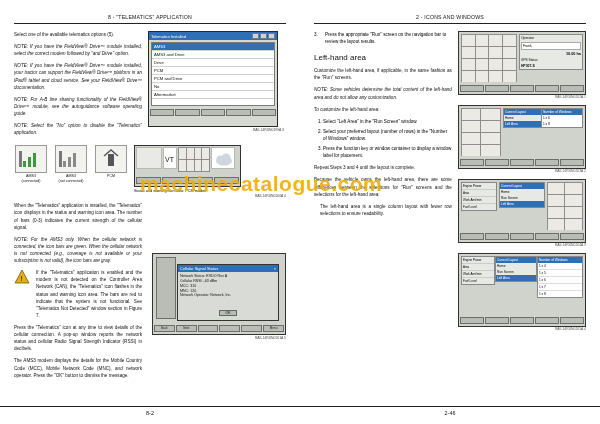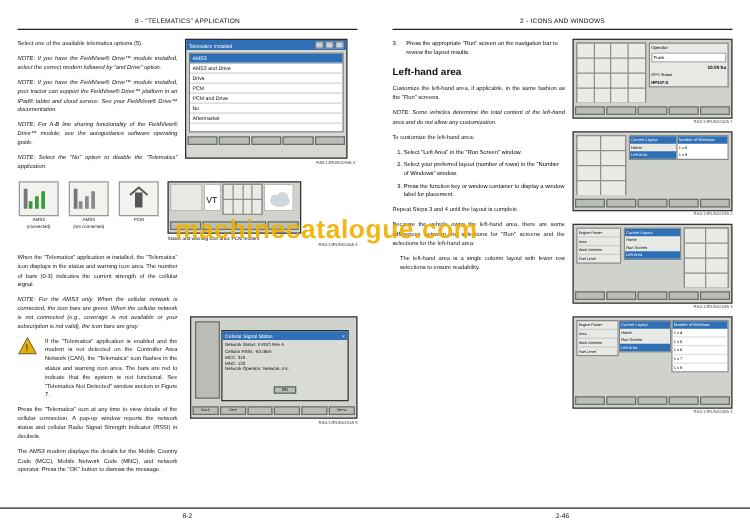--- a/index.html
+++ b/index.html
@@ -6,21 +6,21 @@
   body{width:600px;height:424px;background:#ffffff;font-family:"Liberation Sans",sans-serif;overflow:hidden;}
   .page{position:absolute;top:0;left:0;width:600px;height:424px;}
   .half{position:absolute;top:0;height:424px;width:300px;box-sizing:border-box;padding:14px 14px 10px 14px;}
   .half.left{left:0;}
   .half.right{left:300px;}
   .hdr{font-size:5.2px;letter-spacing:.2px;color:#111;text-align:center;border-bottom:1px solid #222;padding-bottom:3px;margin-bottom:7px;}
   .ftr{position:absolute;bottom:8px;left:0;width:100%;text-align:center;font-size:5.4px;color:#111;border-top:1px solid #222;padding-top:3px;}
   .col{font-size:4.6px;line-height:1.55;color:#111;text-align:justify;}
   .col p{margin:0 0 5px 0;}
   .ital{font-style:italic;}
-  h2.sec{font-size:8px;margin:8px 0 5px 0;font-weight:bold;color:#111;}
+  h2.sec{font-size:8px;margin:8px 0 5px 0;font-weight:normal;color:#111;}
   ol.steps{margin:0 0 5px 0;padding-left:9px;font-size:4.6px;line-height:1.55;}
   ol.steps li{margin-bottom:3px;}
   .numrow{display:flex;gap:4px;margin-bottom:5px;font-size:4.6px;line-height:1.55;}
   .numrow .n{width:7px;flex:none;}
   
   .dev{border:1px solid #2a2a2a;background:#d6d9d2;box-sizing:border-box;}
   .dev .tb{background:#2f6fb5;color:#fff;font-size:4px;padding:1px 2px;display:flex;justify-content:space-between;align-items:center;}
   .dev .tb .t{white-space:nowrap;overflow:hidden;}
   .dev .tb .btns{display:flex;gap:1px;}
   .dev .tb .btns span{display:inline-block;width:5px;height:4px;background:#cdd3da;border:1px solid #6f7e8c;}

